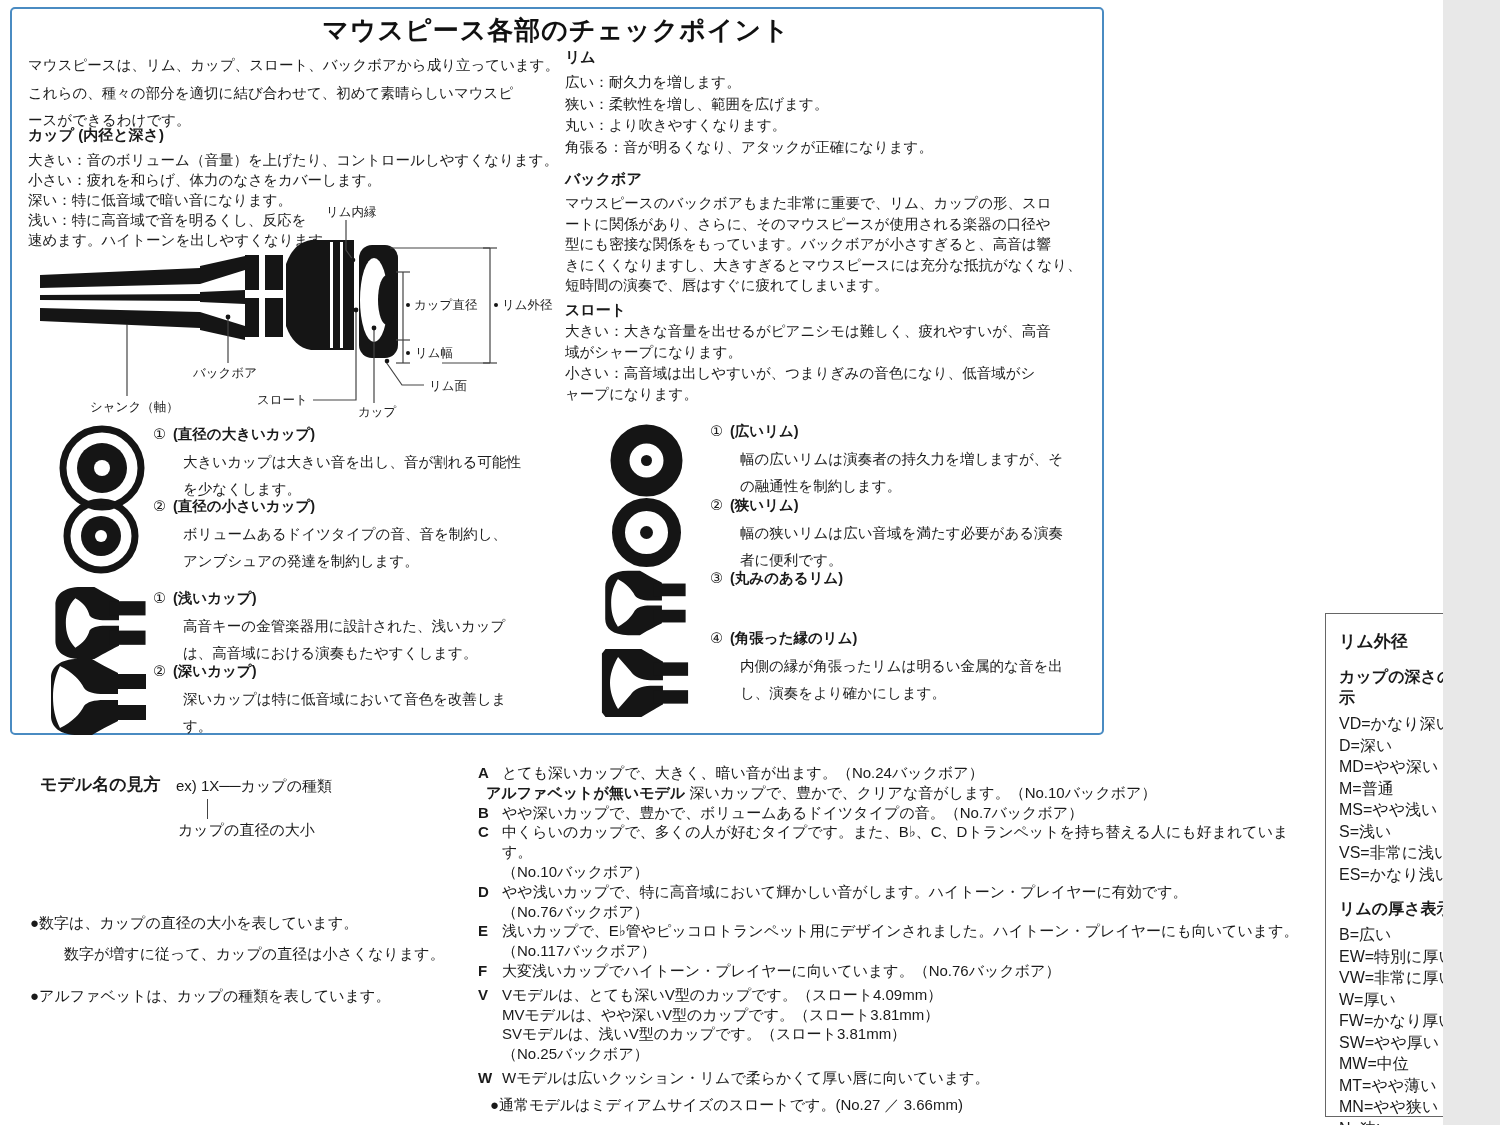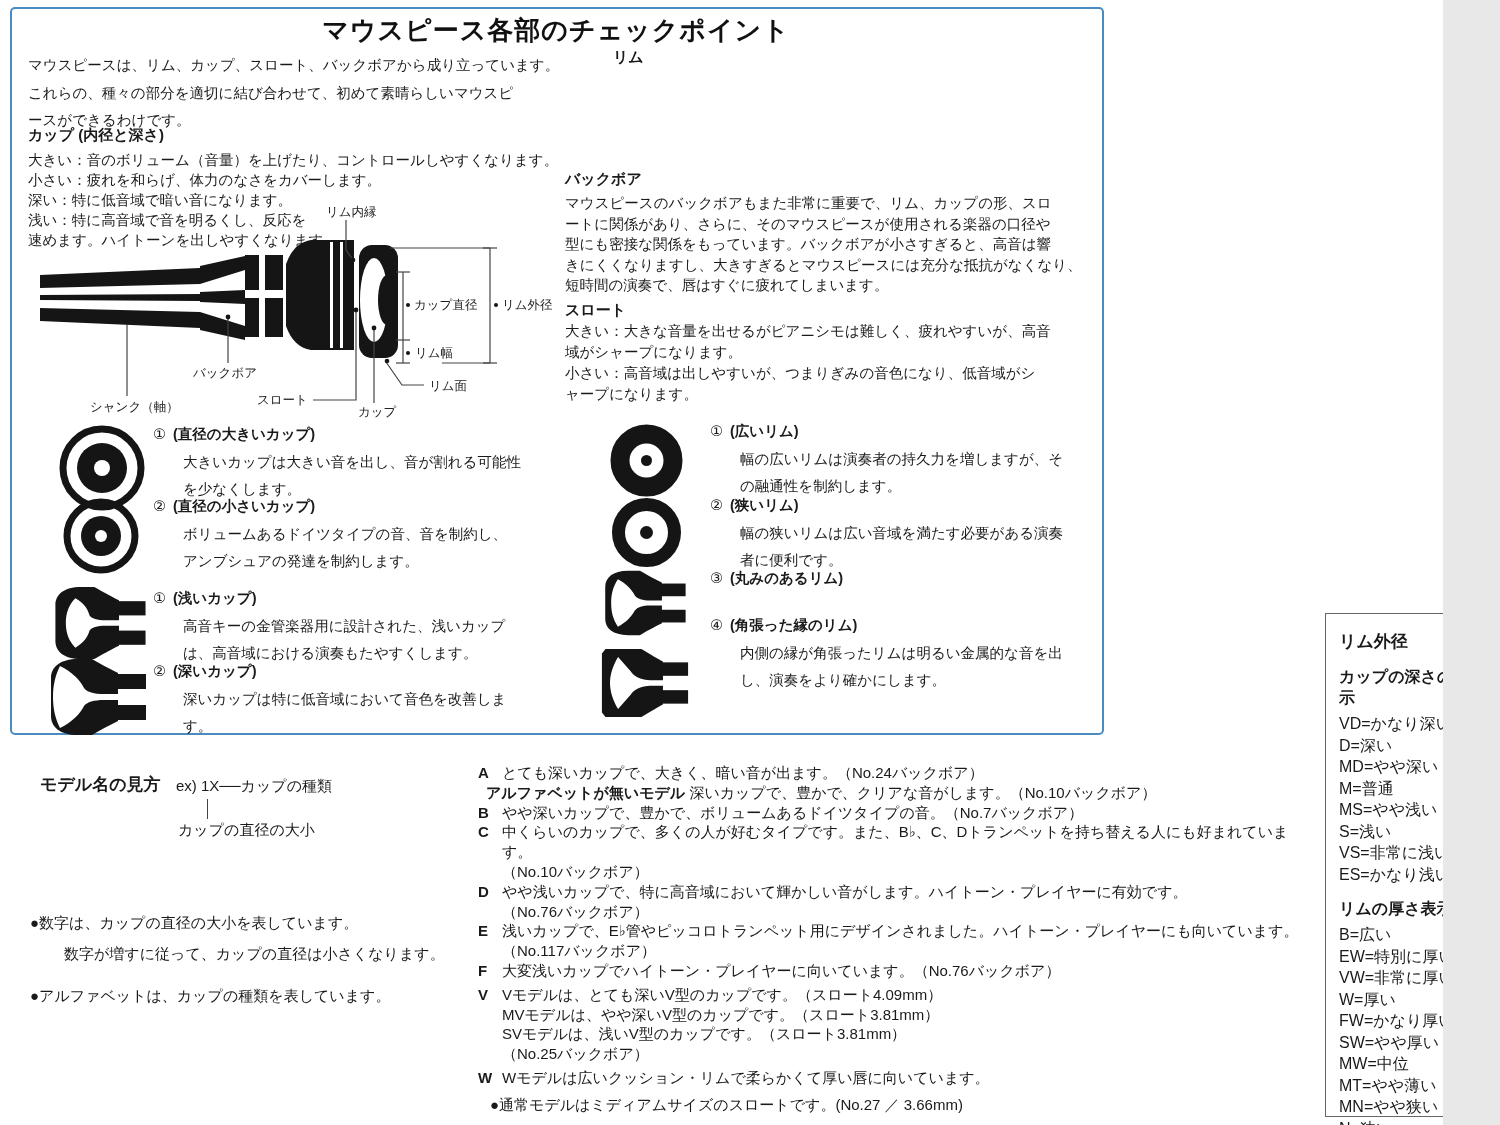--- a/index.html
+++ b/index.html
@@ -48,21 +48,25 @@
   <div class="abs body-t pre" style="left:28px;top:52px;width:540px;">マウスピースは、リム、カップ、スロート、バックボアから成り立っています。
 これらの、種々の部分を適切に結び合わせて、初めて素晴らしいマウスピ
 ースができるわけです。</div>
   <div class="abs sec-h" style="left:28px;top:126px;">カップ (内径と深さ)</div>
   <div class="abs body-t tight20 pre" style="left:28px;top:150px;width:545px;">大きい：音のボリューム（音量）を上げたり、コントロールしやすくなります。
 小さい：疲れを和らげ、体力のなさをカバーします。
 深い：特に低音域で暗い音になります。
 浅い：特に高音域で音を明るくし、反応を
 速めます。ハイトーンを出しやすくなります。</div>
 
-  <div class="abs sec-h" style="left:565px;top:48px;margin-left:48px;">リム</div>
+  <div class="abs sec-h" style="left:565px;top:48px;">リム</div>
+  <div class="abs body-t tight215 pre" style="left:565px;top:72px;width:535px;">広い：耐久力を増します。
+狭い：柔軟性を増し、範囲を広げます。
+丸い：より吹きやすくなります。
+角張る：音が明るくなり、アタックが正確になります。</div>
   <div class="abs sec-h" style="left:565px;top:170px;">バックボア</div>
   <div class="abs body-t tight205 pre" style="left:565px;top:193px;width:535px;">マウスピースのバックボアもまた非常に重要で、リム、カップの形、スロ
 ートに関係があり、さらに、そのマウスピースが使用される楽器の口径や
 型にも密接な関係をもっています。バックボアが小さすぎると、高音は響
 きにくくなりますし、大きすぎるとマウスピースには充分な抵抗がなくなり、
 短時間の演奏で、唇はすぐに疲れてしまいます。</div>
   <div class="abs sec-h" style="left:565px;top:301px;">スロート</div>
   <div class="abs body-t tight21 pre" style="left:565px;top:321px;width:535px;">大きい：大きな音量を出せるがピアニシモは難しく、疲れやすいが、高音
 域がシャープになります。
 小さい：高音域は出しやすいが、つまりぎみの音色になり、低音域がシ
@@ -199,21 +203,21 @@
 の融通性を制約します。</div>
   </div>
   <div class="abs item" style="left:710px;top:495px;width:385px;">
     <div class="item-title"><span class="num">②</span><span>(狭いリム)</span></div>
     <div class="item-desc pre">幅の狭いリムは広い音域を満たす必要がある演奏
 者に便利です。</div>
   </div>
   <div class="abs item" style="left:710px;top:568px;width:385px;">
     <div class="item-title"><span class="num">③</span><span>(丸みのあるリム)</span></div>
   </div>
-  <div class="abs item" style="left:710px;top:615px;width:385px;">
+  <div class="abs item" style="left:710px;top:628px;width:385px;">
     <div class="item-title"><span class="num">④</span><span>(角張った縁のリム)</span></div>
     <div class="item-desc pre">内側の縁が角張ったリムは明るい金属的な音を出
 し、演奏をより確かにします。</div>
   </div>
 
   <div class="abs mn-h" style="left:40px;top:773px;">モデル名の見方</div>
   <div class="abs small-t" style="left:176px;top:777px;">ex) 1X──カップの種類</div>
   <div class="abs vline" style="left:207px;top:799px;"></div>
   <div class="abs small-t" style="left:178px;top:821px;">カップの直径の大小</div>
   <div class="abs small-t" style="left:30px;top:914px;">●数字は、カップの直径の大小を表しています。</div>

